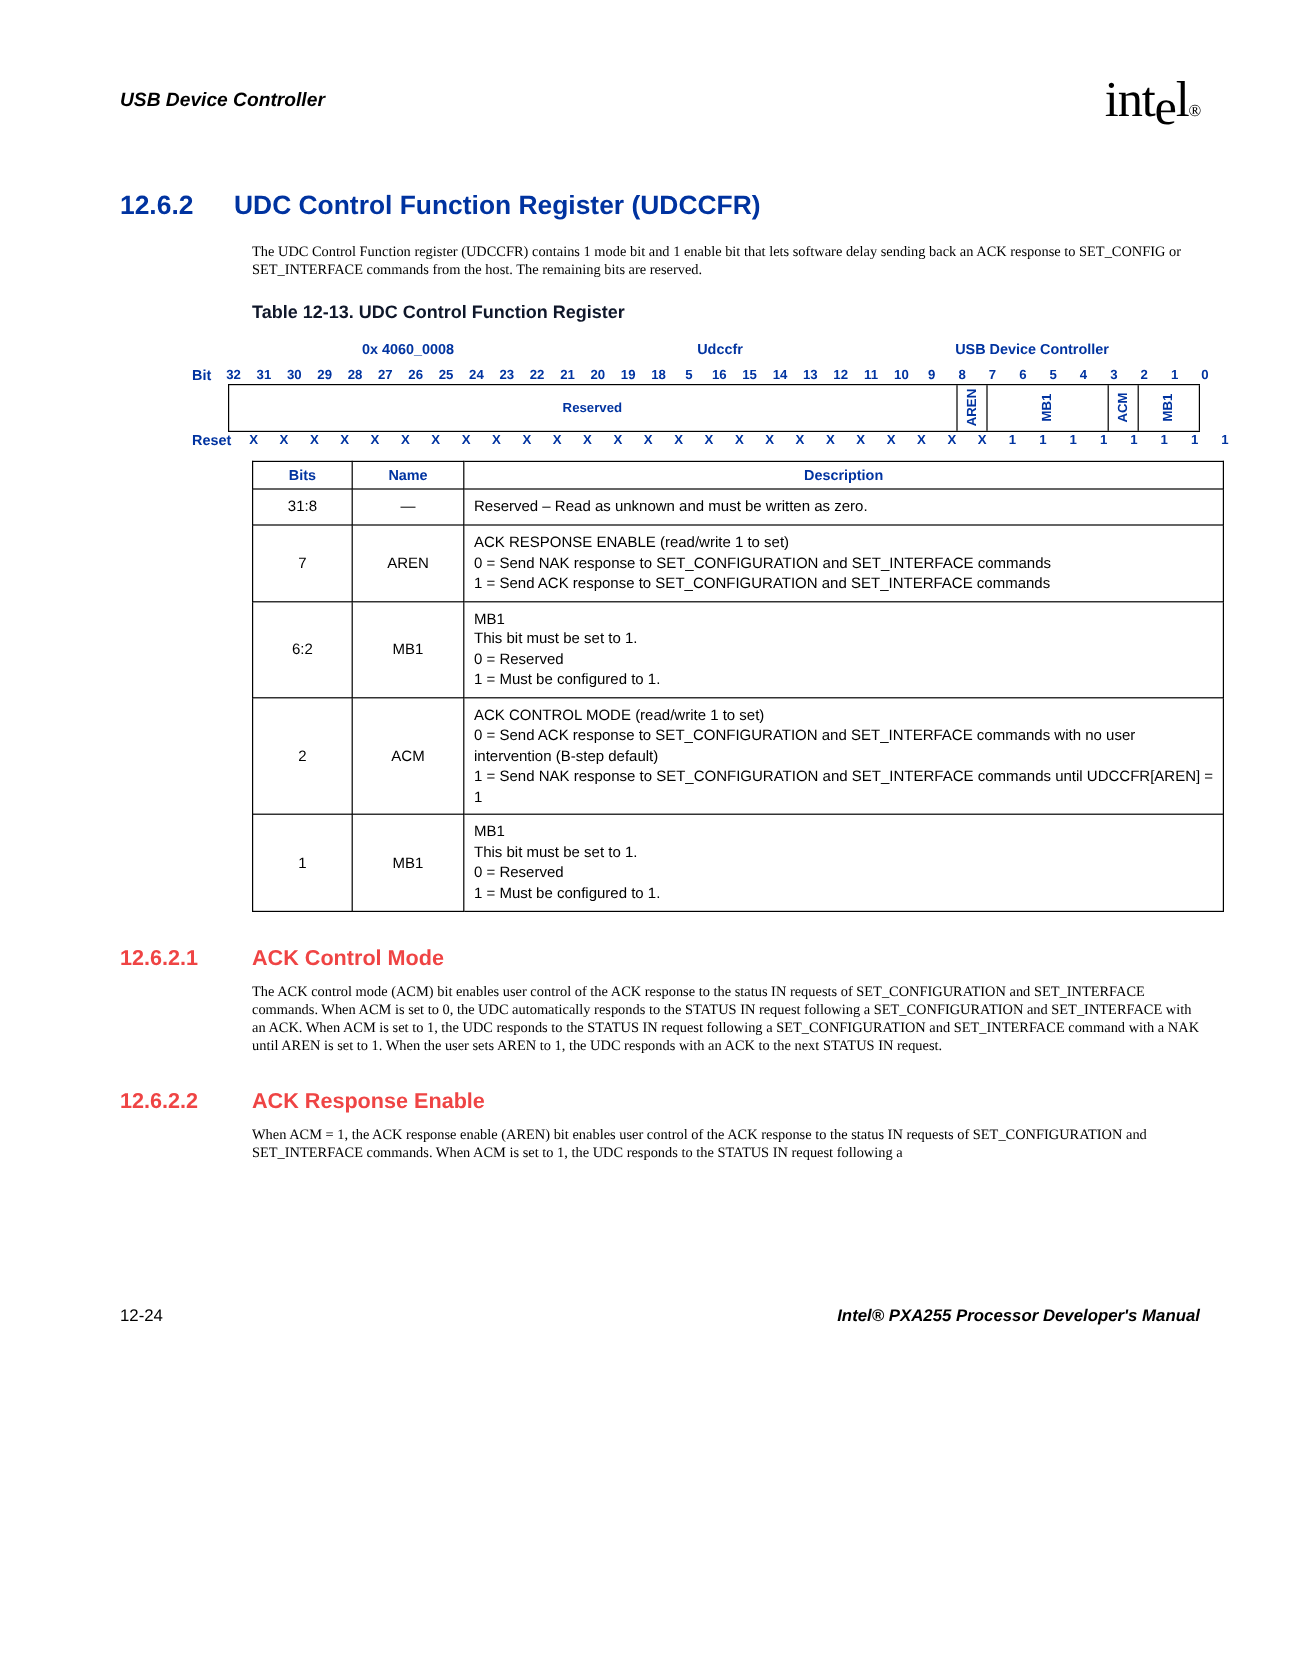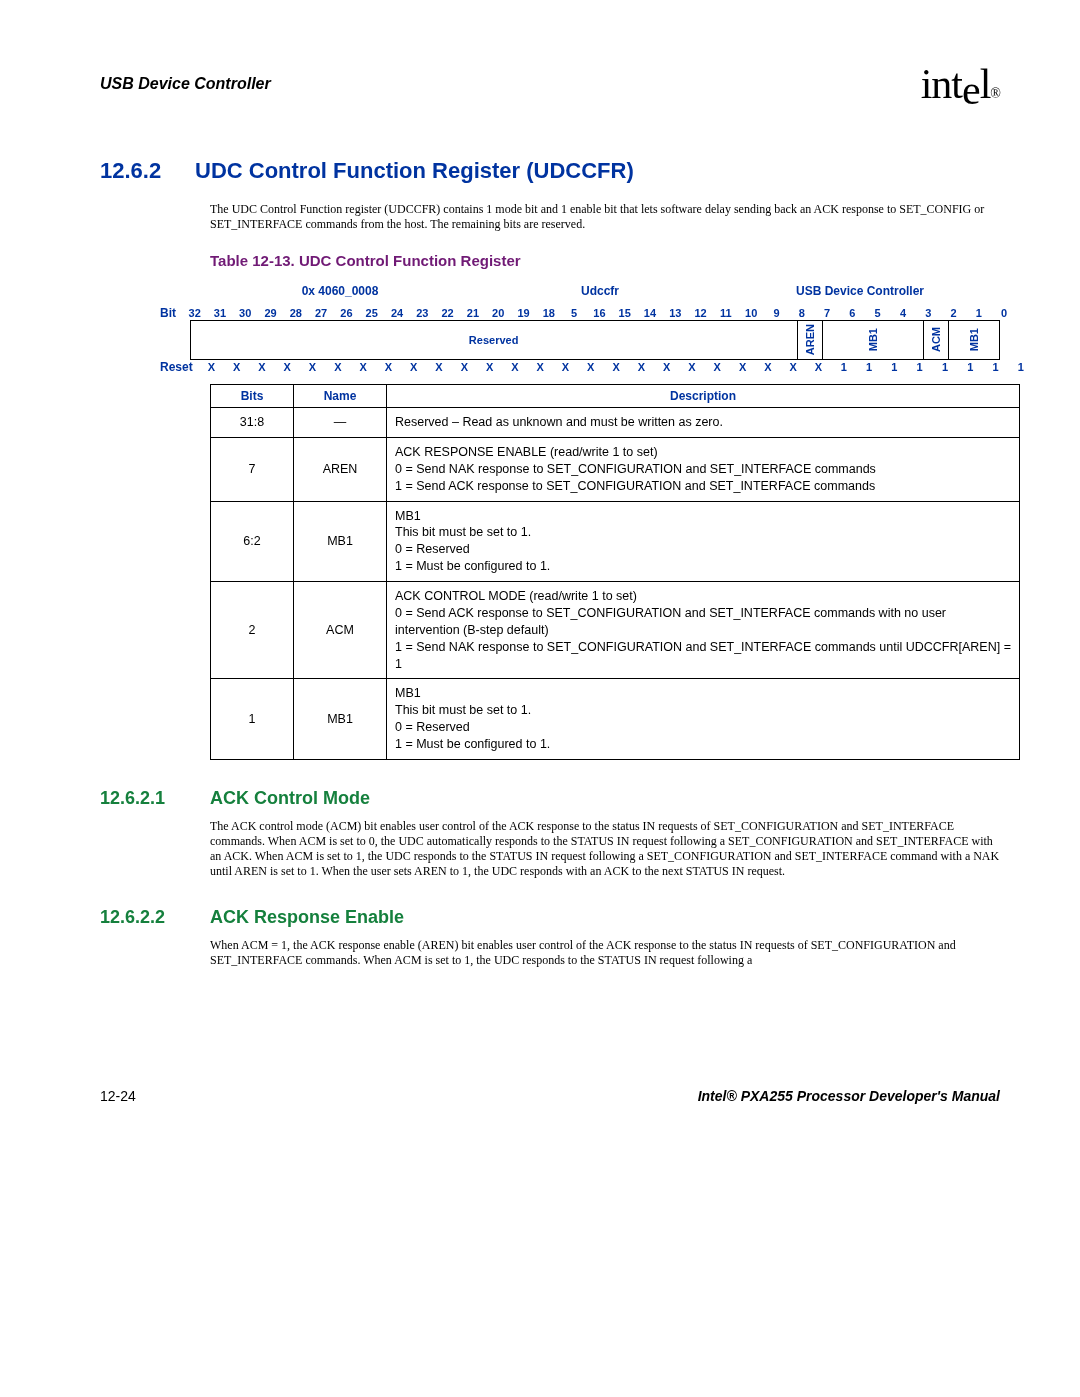--- a/index.html
+++ b/index.html
@@ -53,21 +53,21 @@
     display: inline-block;
     width: 95px;
   }
   .body-text {
     font-family: "Times New Roman", serif;
     font-size: 12px;
     margin: 0 0 18px 110px;
     line-height: 1.25;
   }
   .table-caption {
-    color: #701a75;
+    color: #0f172a;
     font-weight: bold;
     font-size: 15px;
     margin: 20px 0 15px 110px;
   }
   .reg-header-row {
     display: flex;
     margin-left: 110px;
     margin-right: 0;
     font-size: 12px;
     font-weight: bold;
@@ -153,21 +153,21 @@
   .desc-table th.name { width: 80px; }
   .desc-table td {
     border: 1px solid #000;
     padding: 6px 8px;
     vertical-align: middle;
     font-size: 12.5px;
     line-height: 1.35;
   }
   .desc-table td.center { text-align: center; }
   h3.subsection {
-    color: #15803d;
+    color: #ef4444;
     font-size: 18px;
     font-weight: bold;
     margin: 28px 0 10px 0;
   }
   h3.subsection .num {
     display: inline-block;
     width: 110px;
   }
   .footer-row {
     display: flex;

